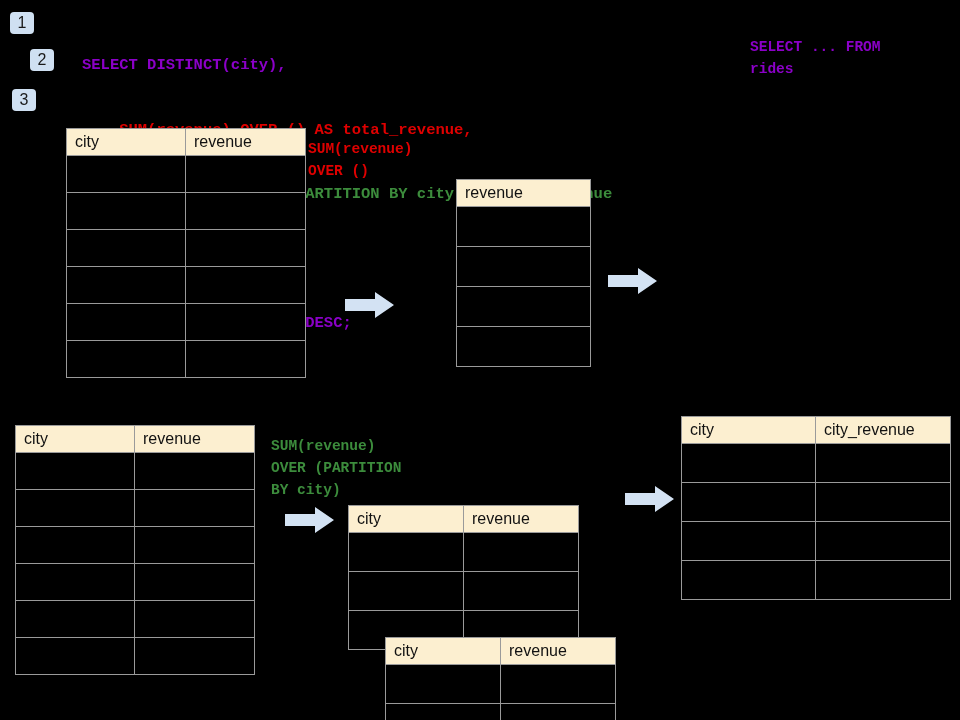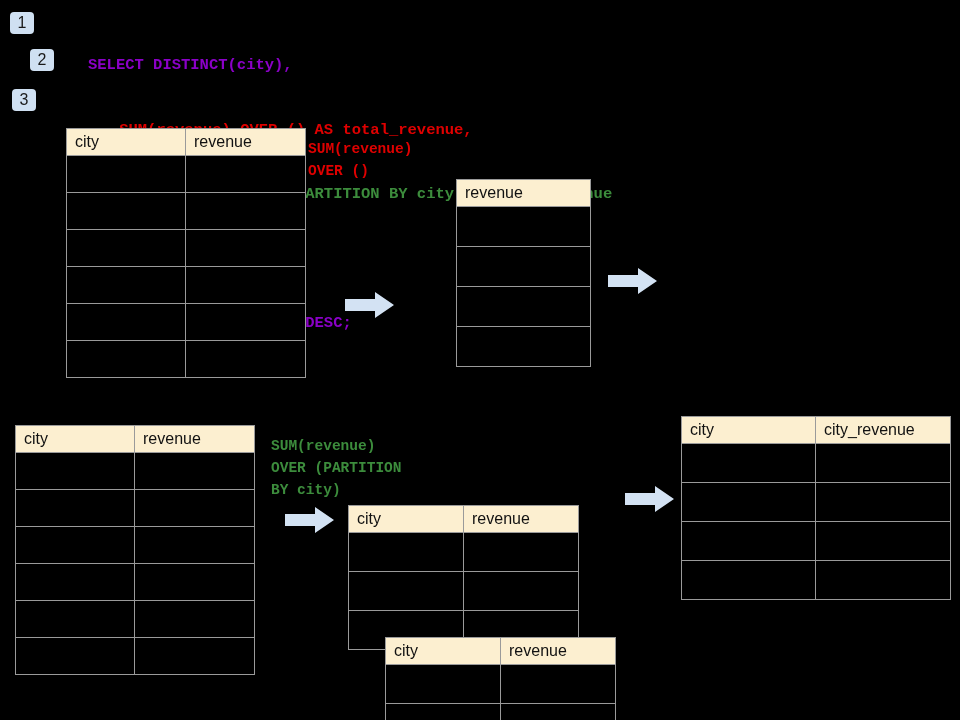--- a/index.html
+++ b/index.html
@@ -84,27 +84,29 @@
 </head>
 <body>
 
 <div id="canvas">
 
   <div class="badge" style="left:10px; top:12px;">1</div>
   <div class="badge" style="left:30px; top:49px;">2</div>
   <div class="badge" style="left:12px; top:89px;">3</div>
 
   <div class="sql" style="left:82px; top:12px;">
-    <div class="sql-line" style="color:#8B00C8;margin-left:6px;">SELECT DISTINCT(city),</div>
+    <div class="sql-line" style="color:#8B00C8;">SELECT DISTINCT(city),</div>
     <div class="sql-line" style="color:#E00000;">    SUM(revenue) OVER () AS total_revenue,</div>
     <div class="sql-line" style="color:#3C8C3C;">    SUM(revenue) OVER (PARTITION BY city) as city_revenue</div>
     <div class="sql-line" style="color:#8B00C8;">  FROM rides</div>
     <div class="sql-line" style="color:#8B00C8;">  ORDER by city_revenue DESC;</div>
   </div>
 
+  <div class="annot" style="left:750px; top:36px; color:#8B00C8;">SELECT ... FROM
+rides</div>
 
   <div class="annot" style="left:308px; top:138px; color:#E00000;">SUM(revenue)
 OVER ()</div>
 
   <div class="annot" style="left:271px; top:435px; color:#3C8C3C;">SUM(revenue)
 OVER (PARTITION
 BY city)</div>
 
   <table class="tbl" style="left:66px; top:128px; width:239px;">
     <colgroup>

